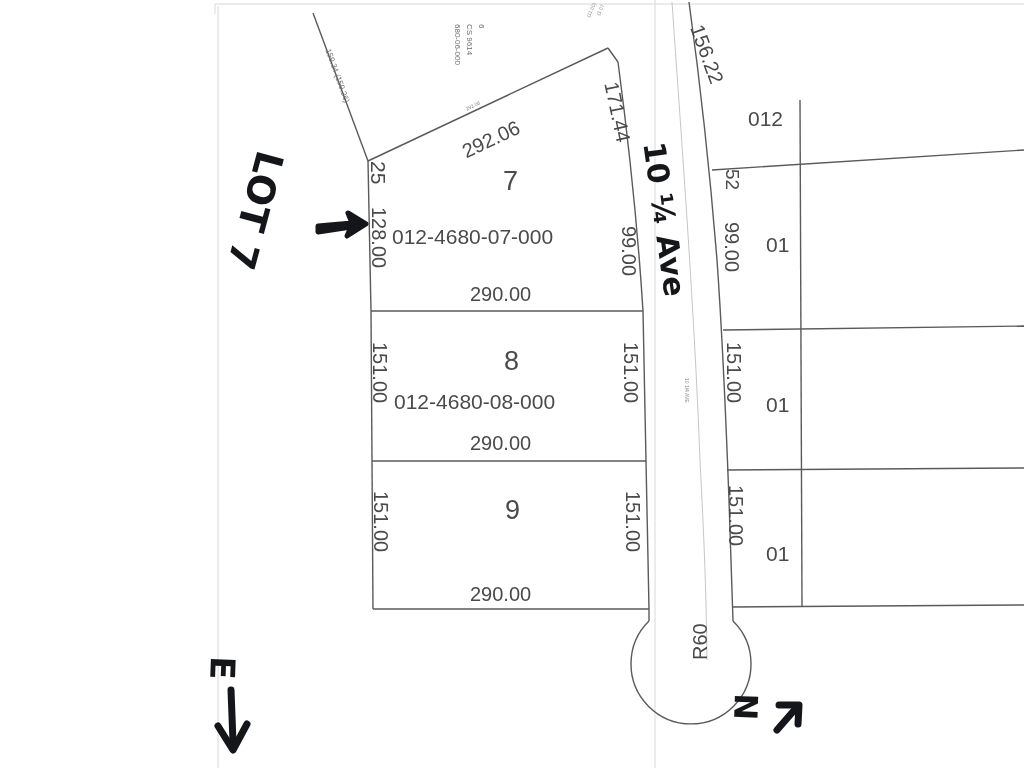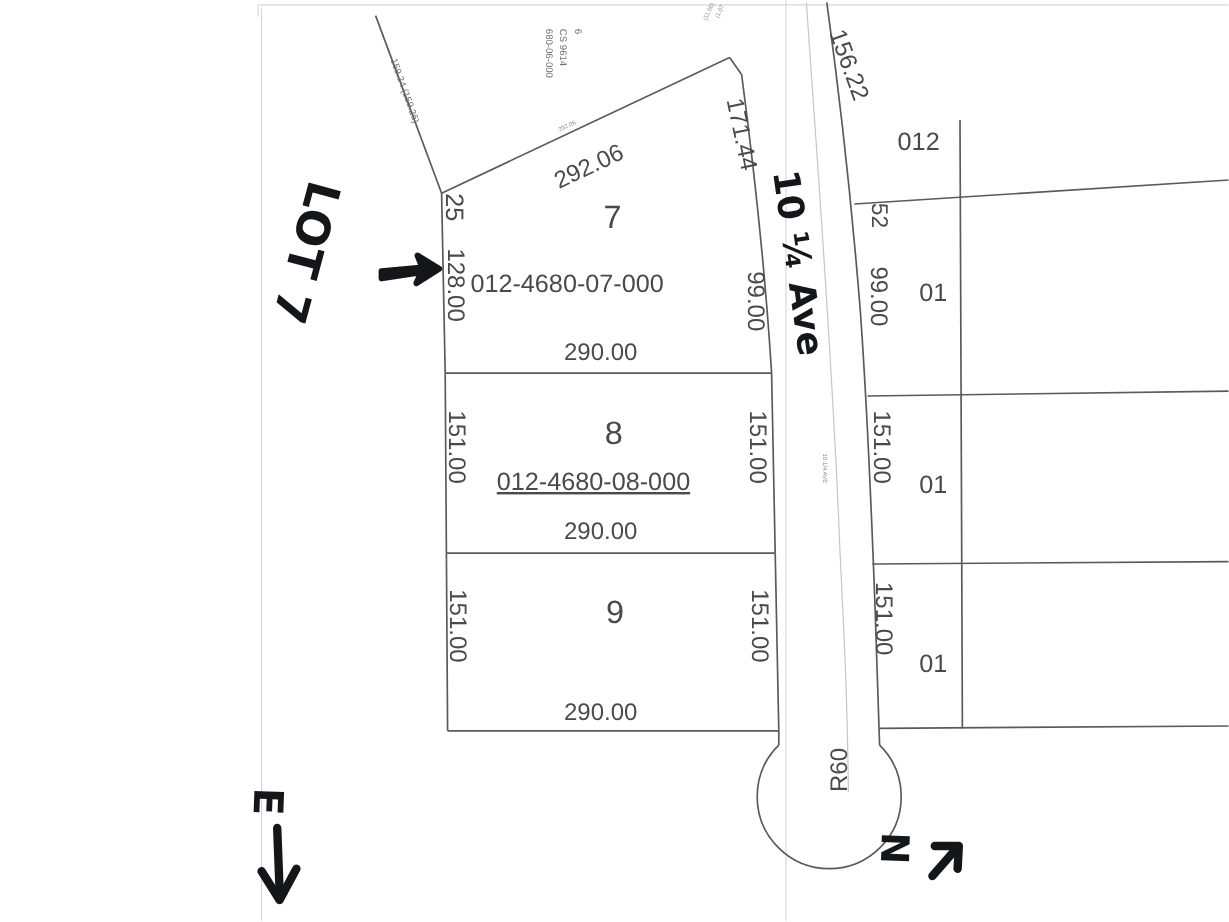--- a/index.html
+++ b/index.html
@@ -167,21 +167,21 @@
   <div class="lbl pid" style="left:392px; top:226px;">012-4680-07-000</div>
 
   <div class="lbl dim" style="left:639px; top:226px; transform:rotate(90deg);">99.00</div>
 
   <div class="lbl dim" style="left:470px; top:284px;">290.00</div>
 
   <div class="lbl dim" style="left:390px; top:342px; transform:rotate(90deg);">151.00</div>
 
   <div class="lbl lot-num" style="left:504px; top:348px;">8</div>
 
-  <div class="lbl pid" style="left:414px; top:391px;text-decoration:underline;">012-4680-08-000</div>
+  <div class="lbl pid" style="left:394px; top:391px;">012-4680-08-000</div>
 
   <div class="lbl dim" style="left:641px; top:342px; transform:rotate(90deg);">151.00</div>
 
   <div class="lbl dim" style="left:470px; top:433px;">290.00</div>
 
   <div class="lbl dim" style="left:391px; top:491px; transform:rotate(90deg);">151.00</div>
 
   <div class="lbl lot-num" style="left:505px; top:497px;">9</div>
 
 

